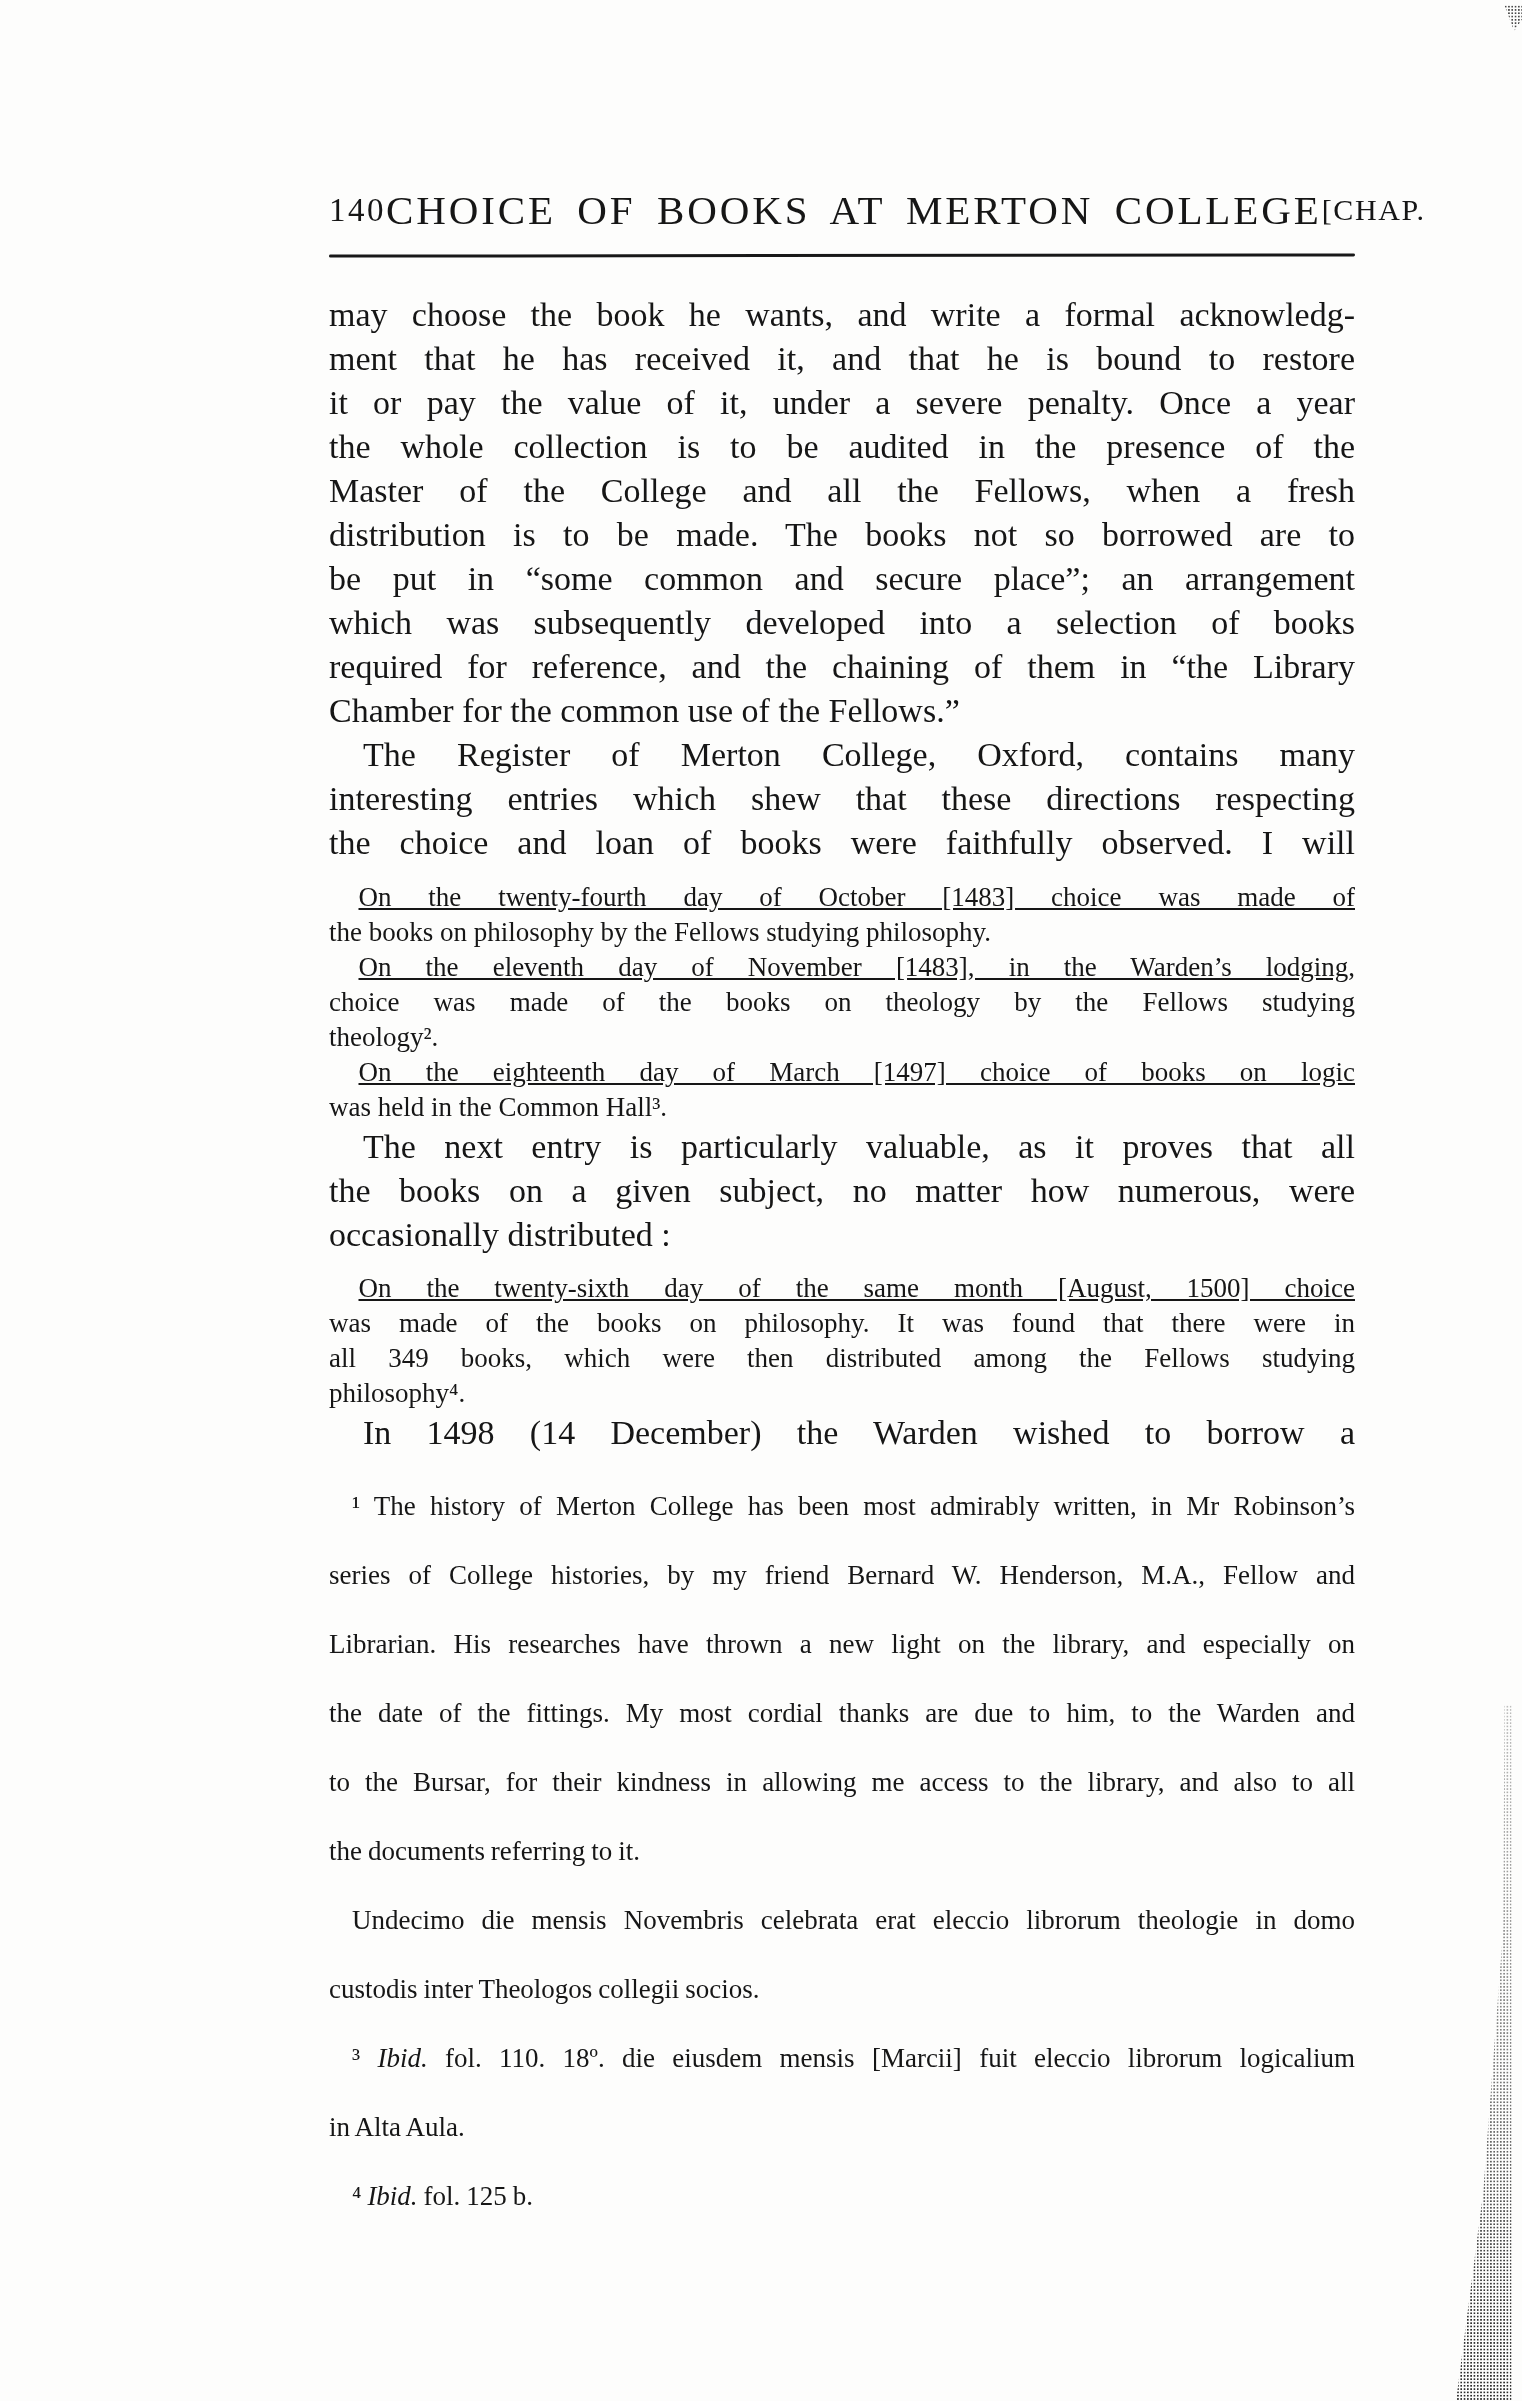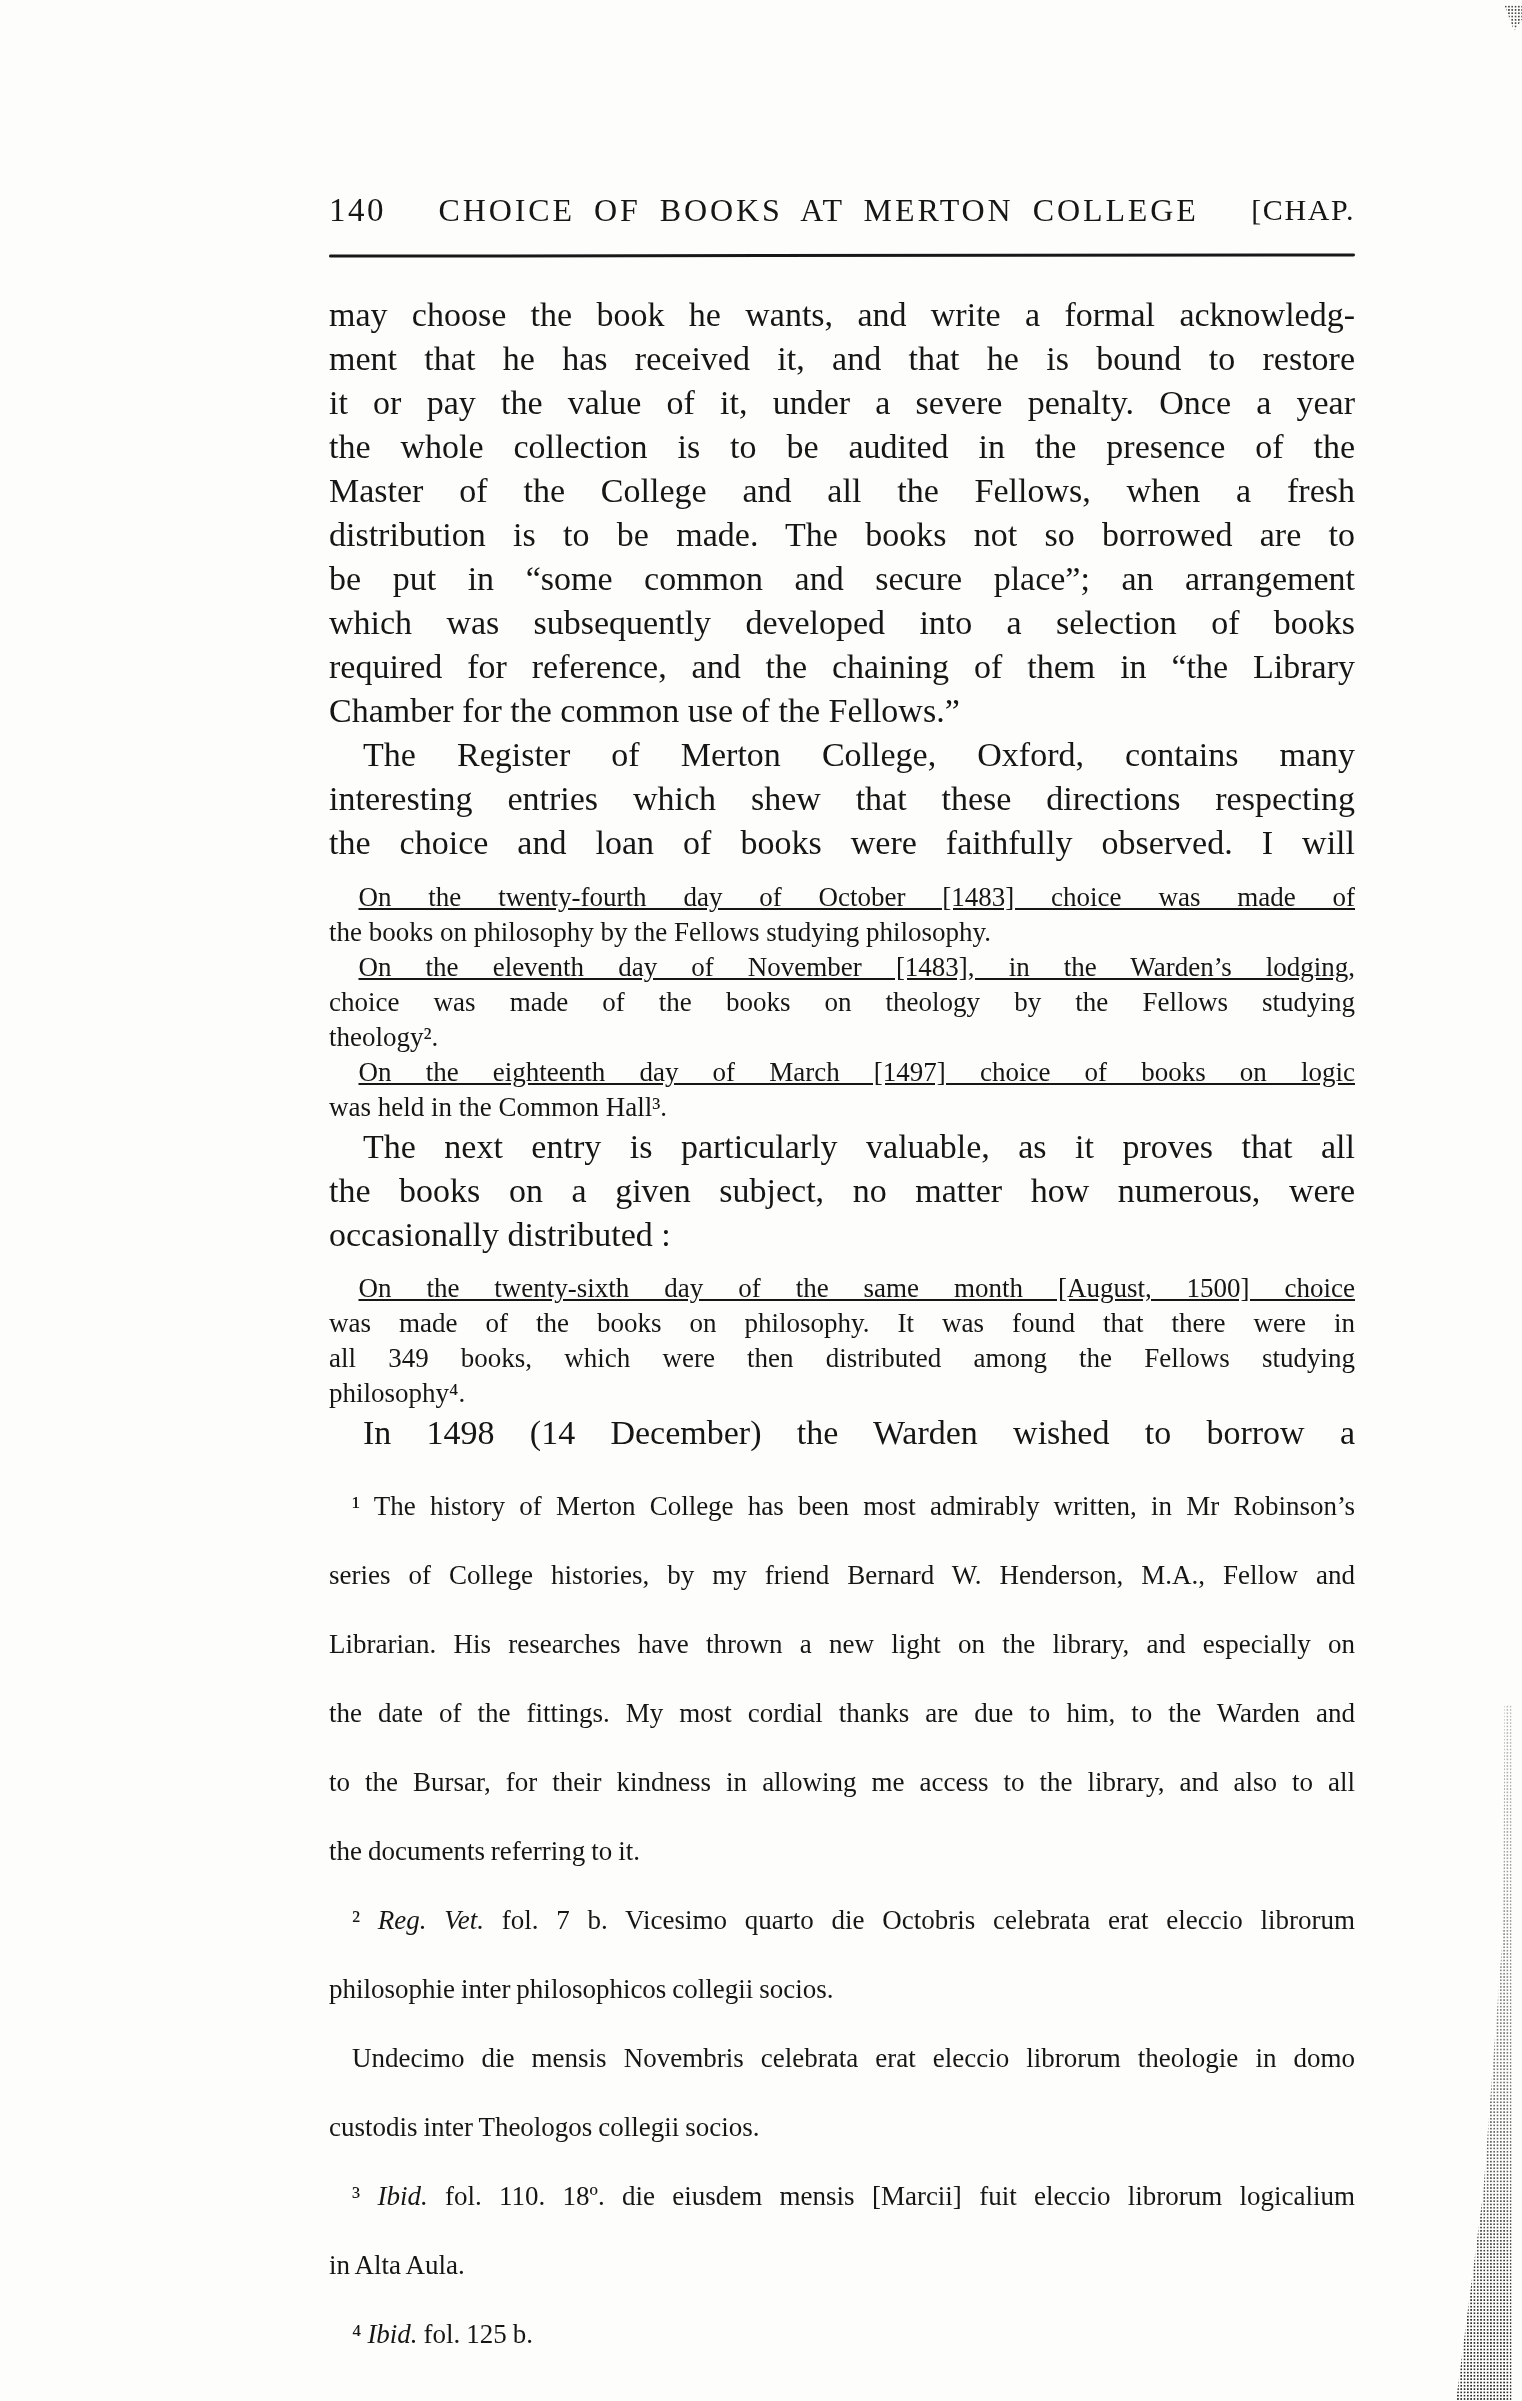--- a/index.html
+++ b/index.html
@@ -27,21 +27,21 @@
     white-space: nowrap;
   }
   .pagenum {
     font-size: 33px;
     letter-spacing: 2.5px;
     flex: 0 0 auto;
   }
   .runtitle {
     flex: 1 1 auto;
     text-align: center;
-    font-size: 32px;
+    font-size: 41px;
     letter-spacing: 2.9px;
     word-spacing: 8.2px;
     font-family: Liberation Serif, serif;
   }
   .chap {
     flex: 0 0 auto;
     font-size: 30px;
     letter-spacing: 1.6px;
   }
   .rule {
@@ -164,24 +164,20 @@
     <div class="footnotes">
       <div class="para small indent-fn">
           <div class="tline">¹ The history of Merton College has been most admirably written, in Mr Robinson’s</div>
           <div class="tline">series of College histories, by my friend Bernard W. Henderson, M.A., Fellow and</div>
           <div class="tline">Librarian.  His researches have thrown a new light on the library, and especially on</div>
           <div class="tline">the date of the fittings.  My most cordial thanks are due to him, to the Warden and</div>
           <div class="tline">to the Bursar, for their kindness in allowing me access to the library, and also to all</div>
           <div class="tline lastline">the documents referring to it.</div>
         </div>
       <div class="para small indent-fn">
-          <div class="tline">² <i>Reg. Vet.</i> fol. 7 b.   Vicesimo quarto die Octobris celebrata erat eleccio librorum</div>
-          <div class="tline lastline">philosophie inter philosophicos collegii socios.</div>
-        </div>
-      <div class="para small indent-fn">
           <div class="tline">Undecimo die mensis Novembris celebrata erat eleccio librorum theologie in domo</div>
           <div class="tline lastline">custodis inter Theologos collegii socios.</div>
         </div>
       <div class="para small indent-fn">
           <div class="tline">³ <i>Ibid.</i> fol. 110.   18º. die eiusdem mensis [Marcii] fuit eleccio librorum logicalium</div>
           <div class="tline lastline">in Alta Aula.</div>
         </div>
       <div class="para small indent-fn">
           <div class="tline lastline">⁴ <i>Ibid.</i> fol. 125 b.</div>
         </div>

